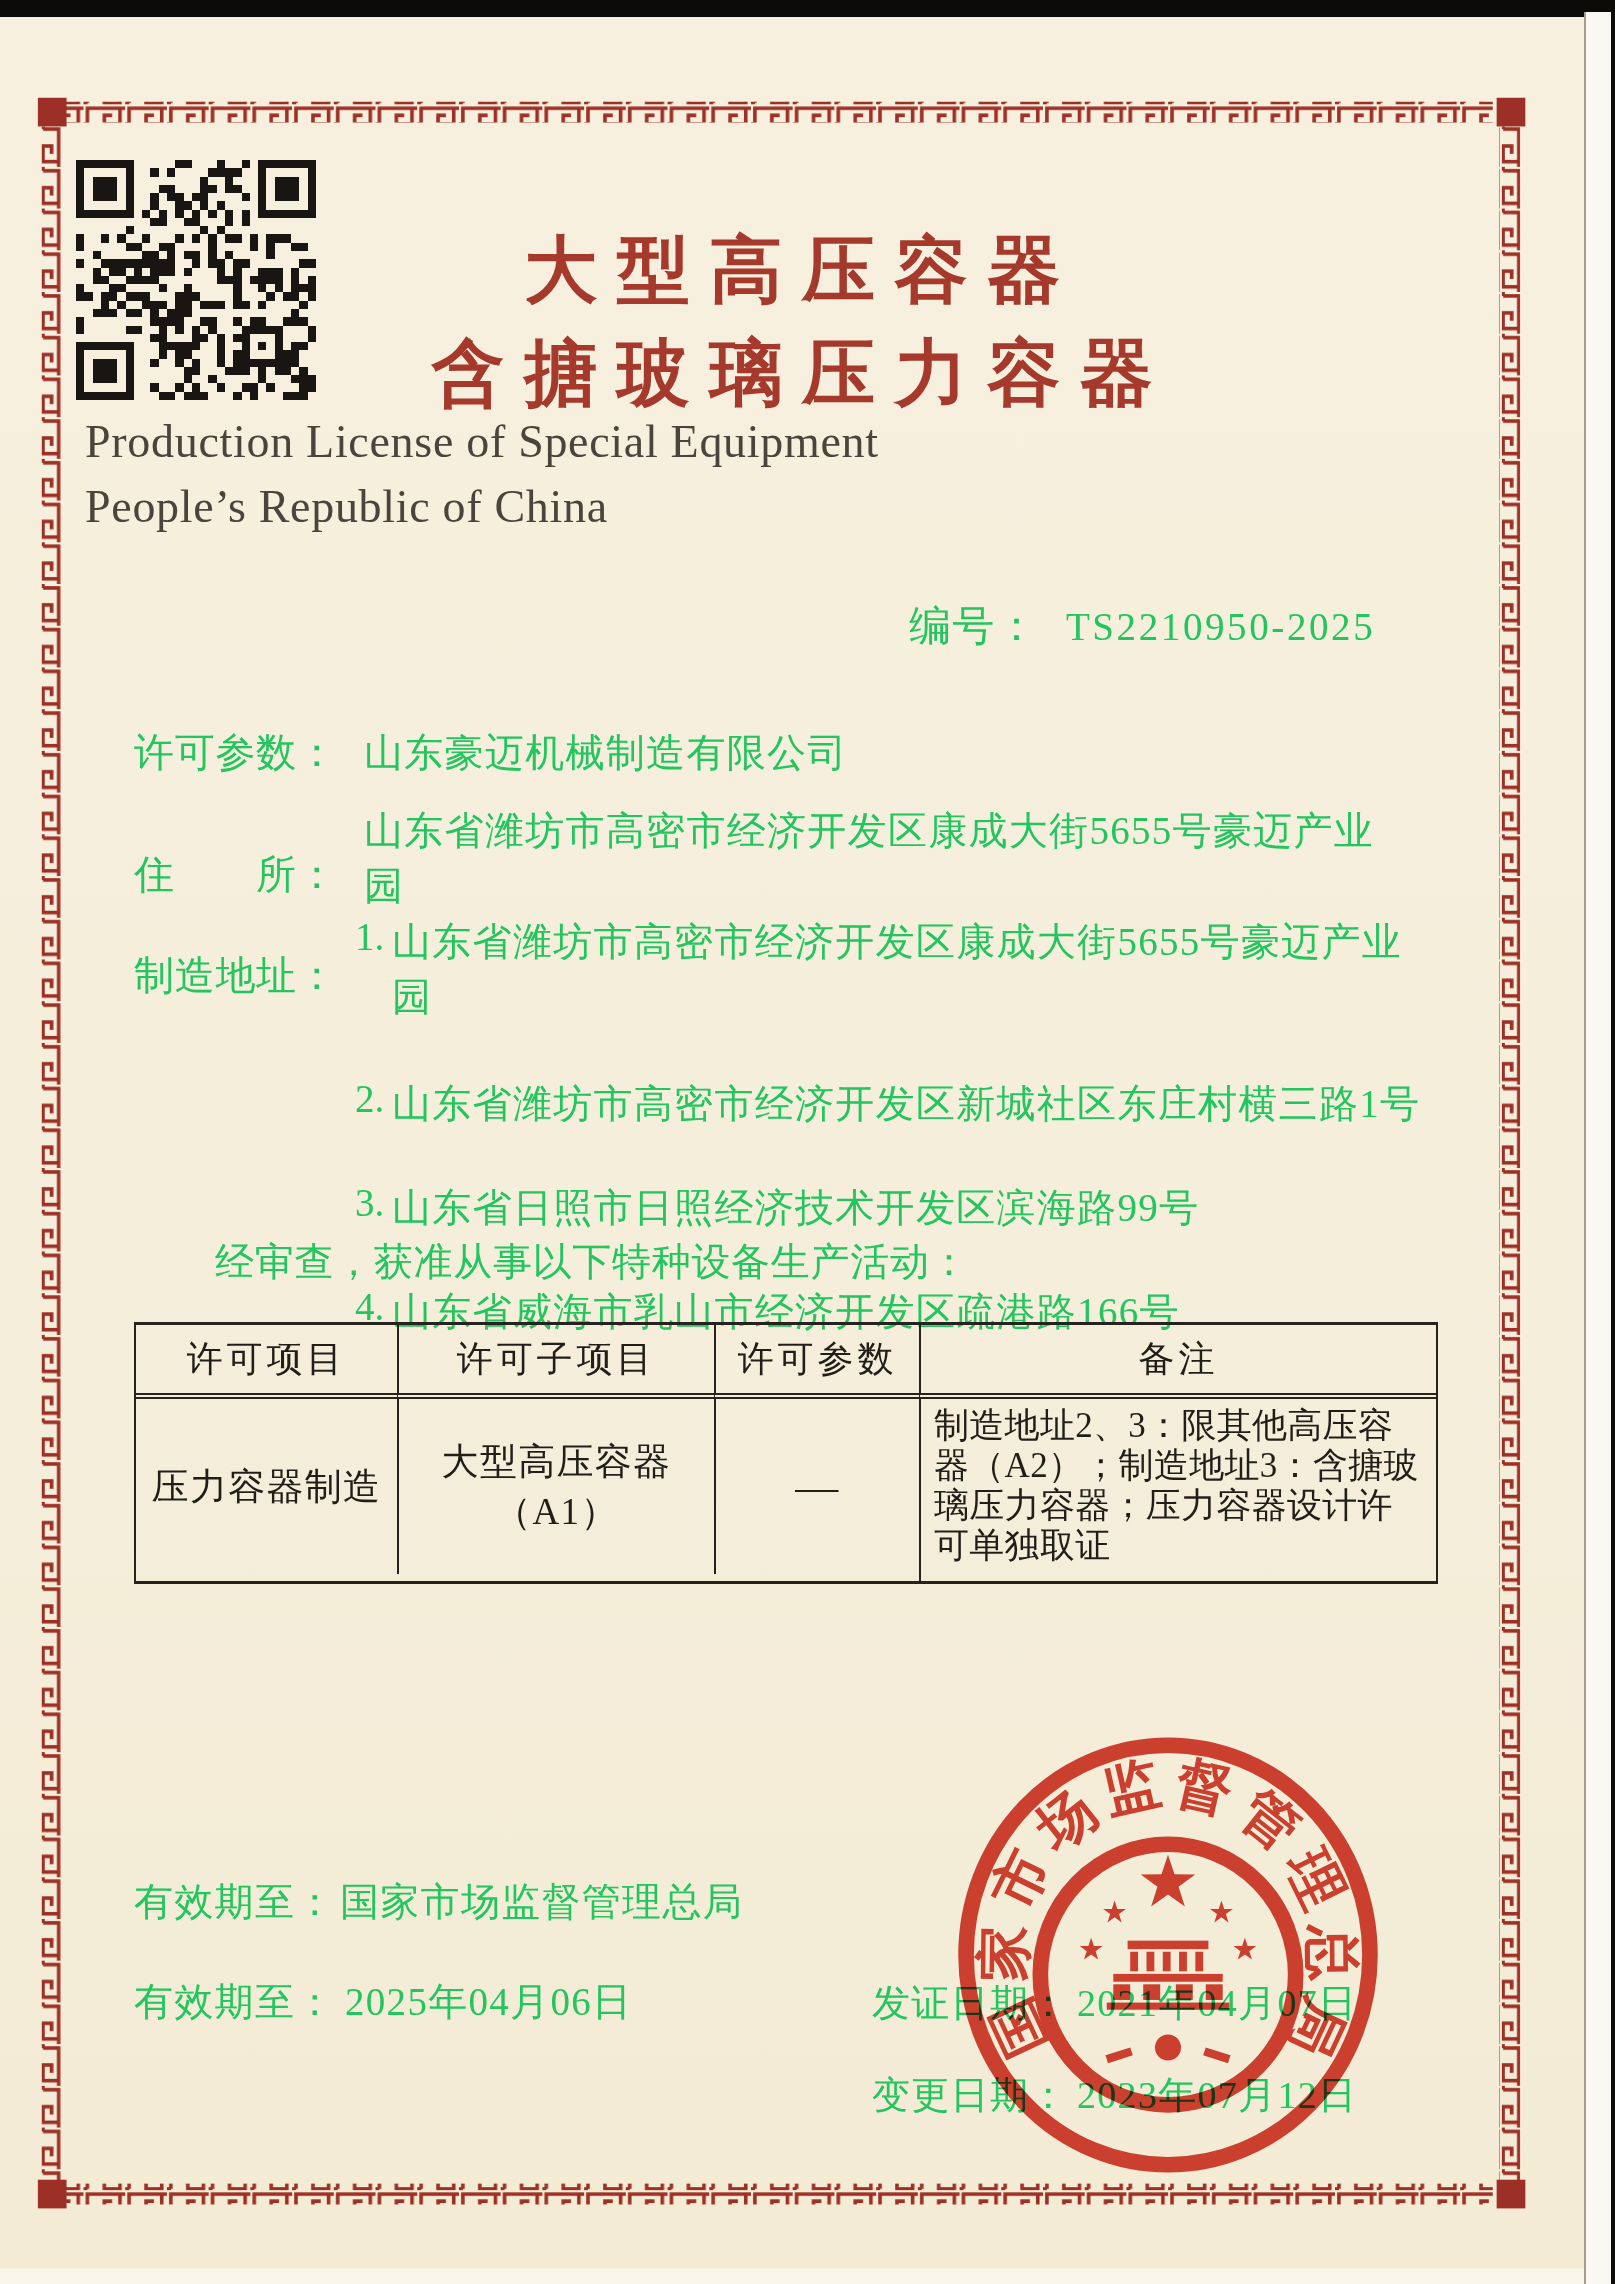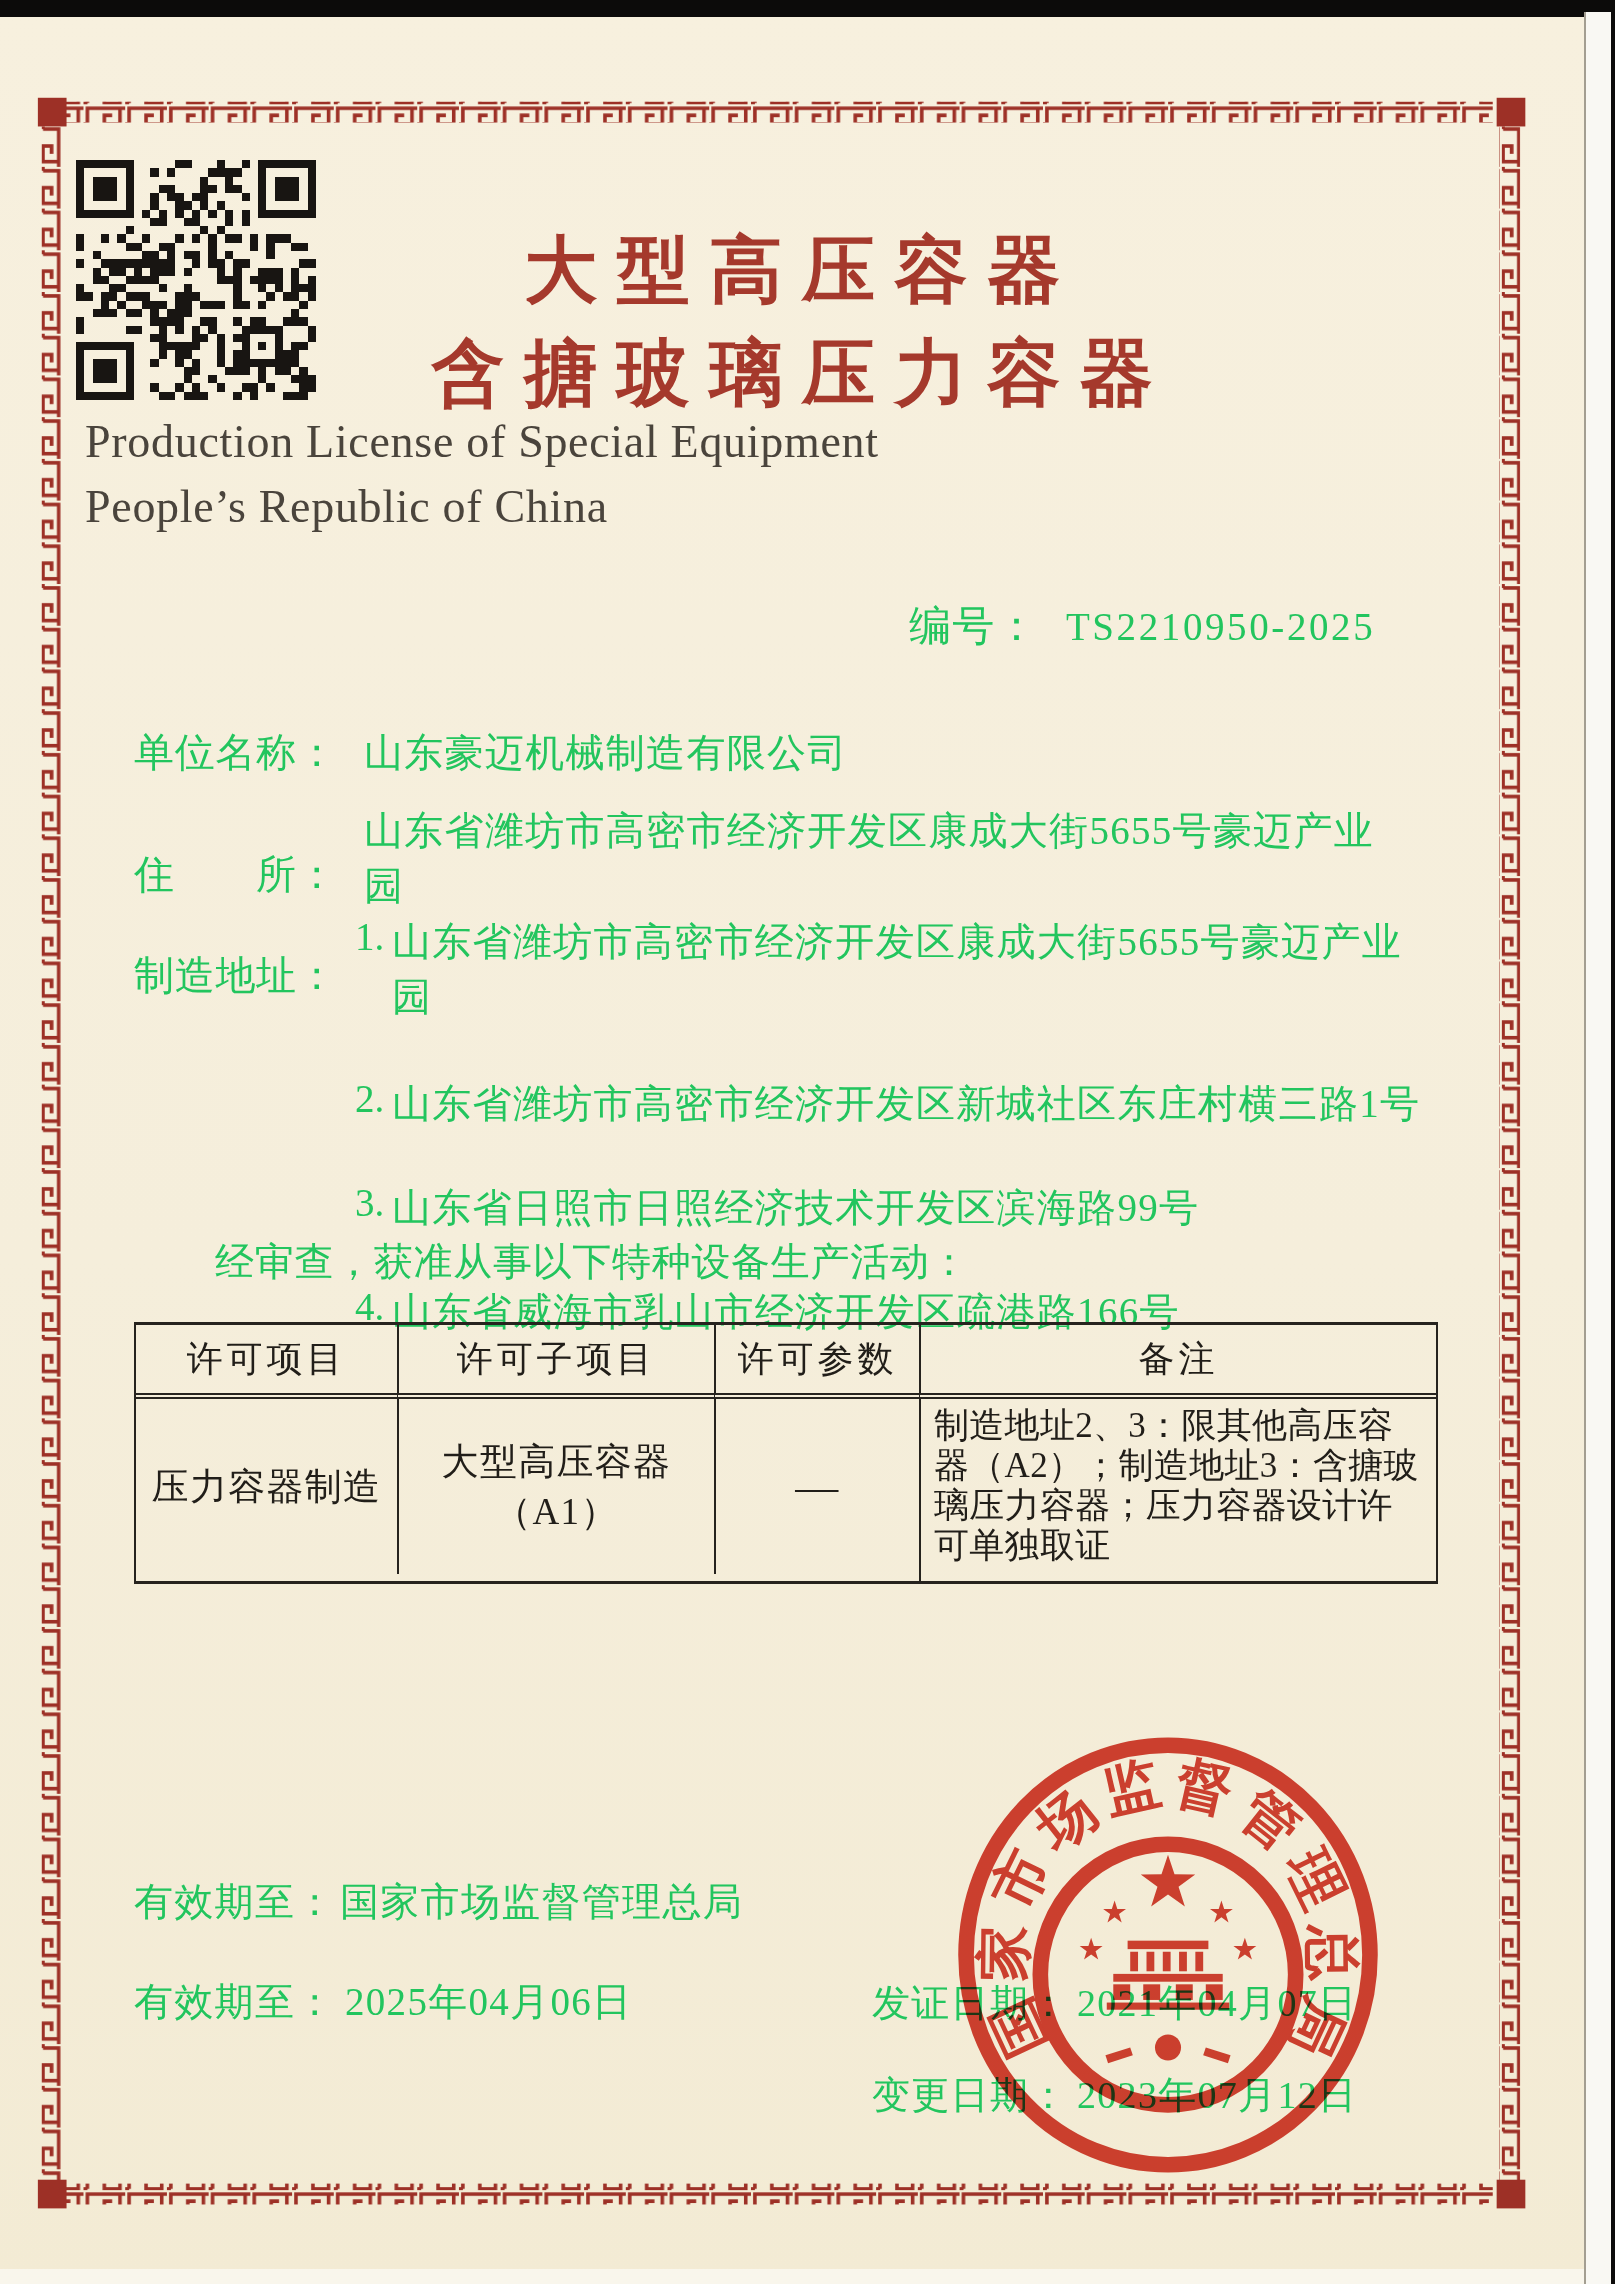--- a/index.html
+++ b/index.html
@@ -363,21 +363,21 @@
 
   <div class="abs title-cn" style="top:222px;">大型高压容器</div>
   <div class="abs title-cn" style="top:325px;">含搪玻璃压力容器</div>
   <div class="abs title-en" style="top:415px;">Production License of Special Equipment</div>
   <div class="abs title-en" style="top:480px;">People’s Republic of China</div>
 
   <div class="abs serial cjk" style="left:909px;top:598px;">
     <span>编号：</span><span class="val">TS2210950-2025</span>
   </div>
 
-  <span class="abs lbl cjk" style="left:134px;top:725px;">单位名称：</span>
+  <span class="abs lbl cjk" style="left:134px;top:725px;">许可参数：</span>
   <span class="abs val cjk" style="left:364px;top:726px;">山东豪迈机械制造有限公司</span>
 
   <span class="abs lbl cjk" style="left:134px;top:803px;margin-top:44px;">住　　所：</span>
   <div class="abs val cjk wrapval" style="left:364px;top:803px;">山东省潍坊市高密市经济开发区康成大街5655号豪迈产业园</div>
 
   <span class="abs lbl cjk" style="left:134px;top:948px;">制造地址：</span>
   <div class="abs mfg-item cjk" style="left:355px;top:914px;">
     <span class="num">1.</span>
     <span class="itxt">山东省潍坊市高密市经济开发区康成大街5655号豪迈产业园</span>
   </div>

